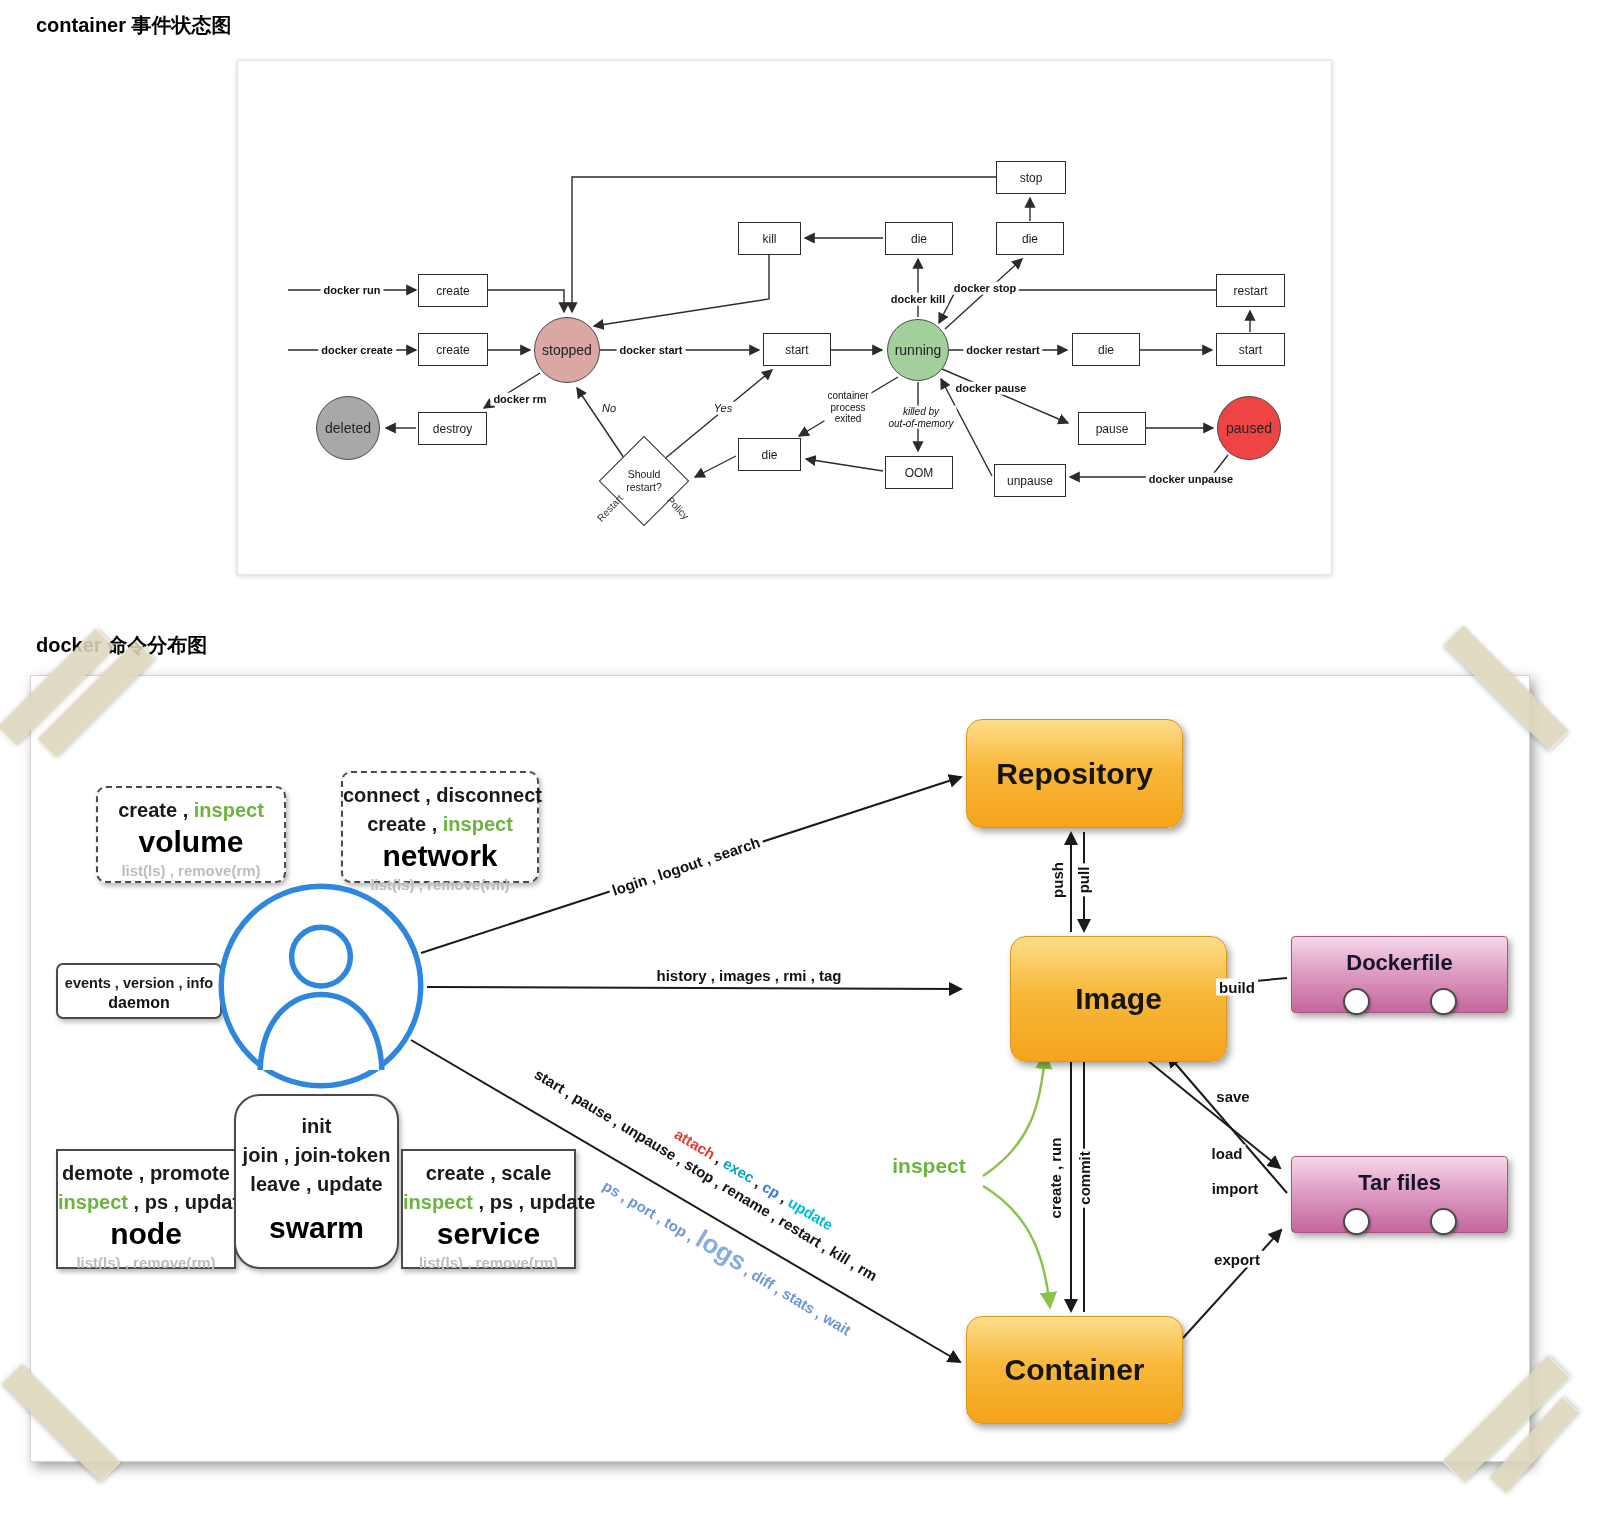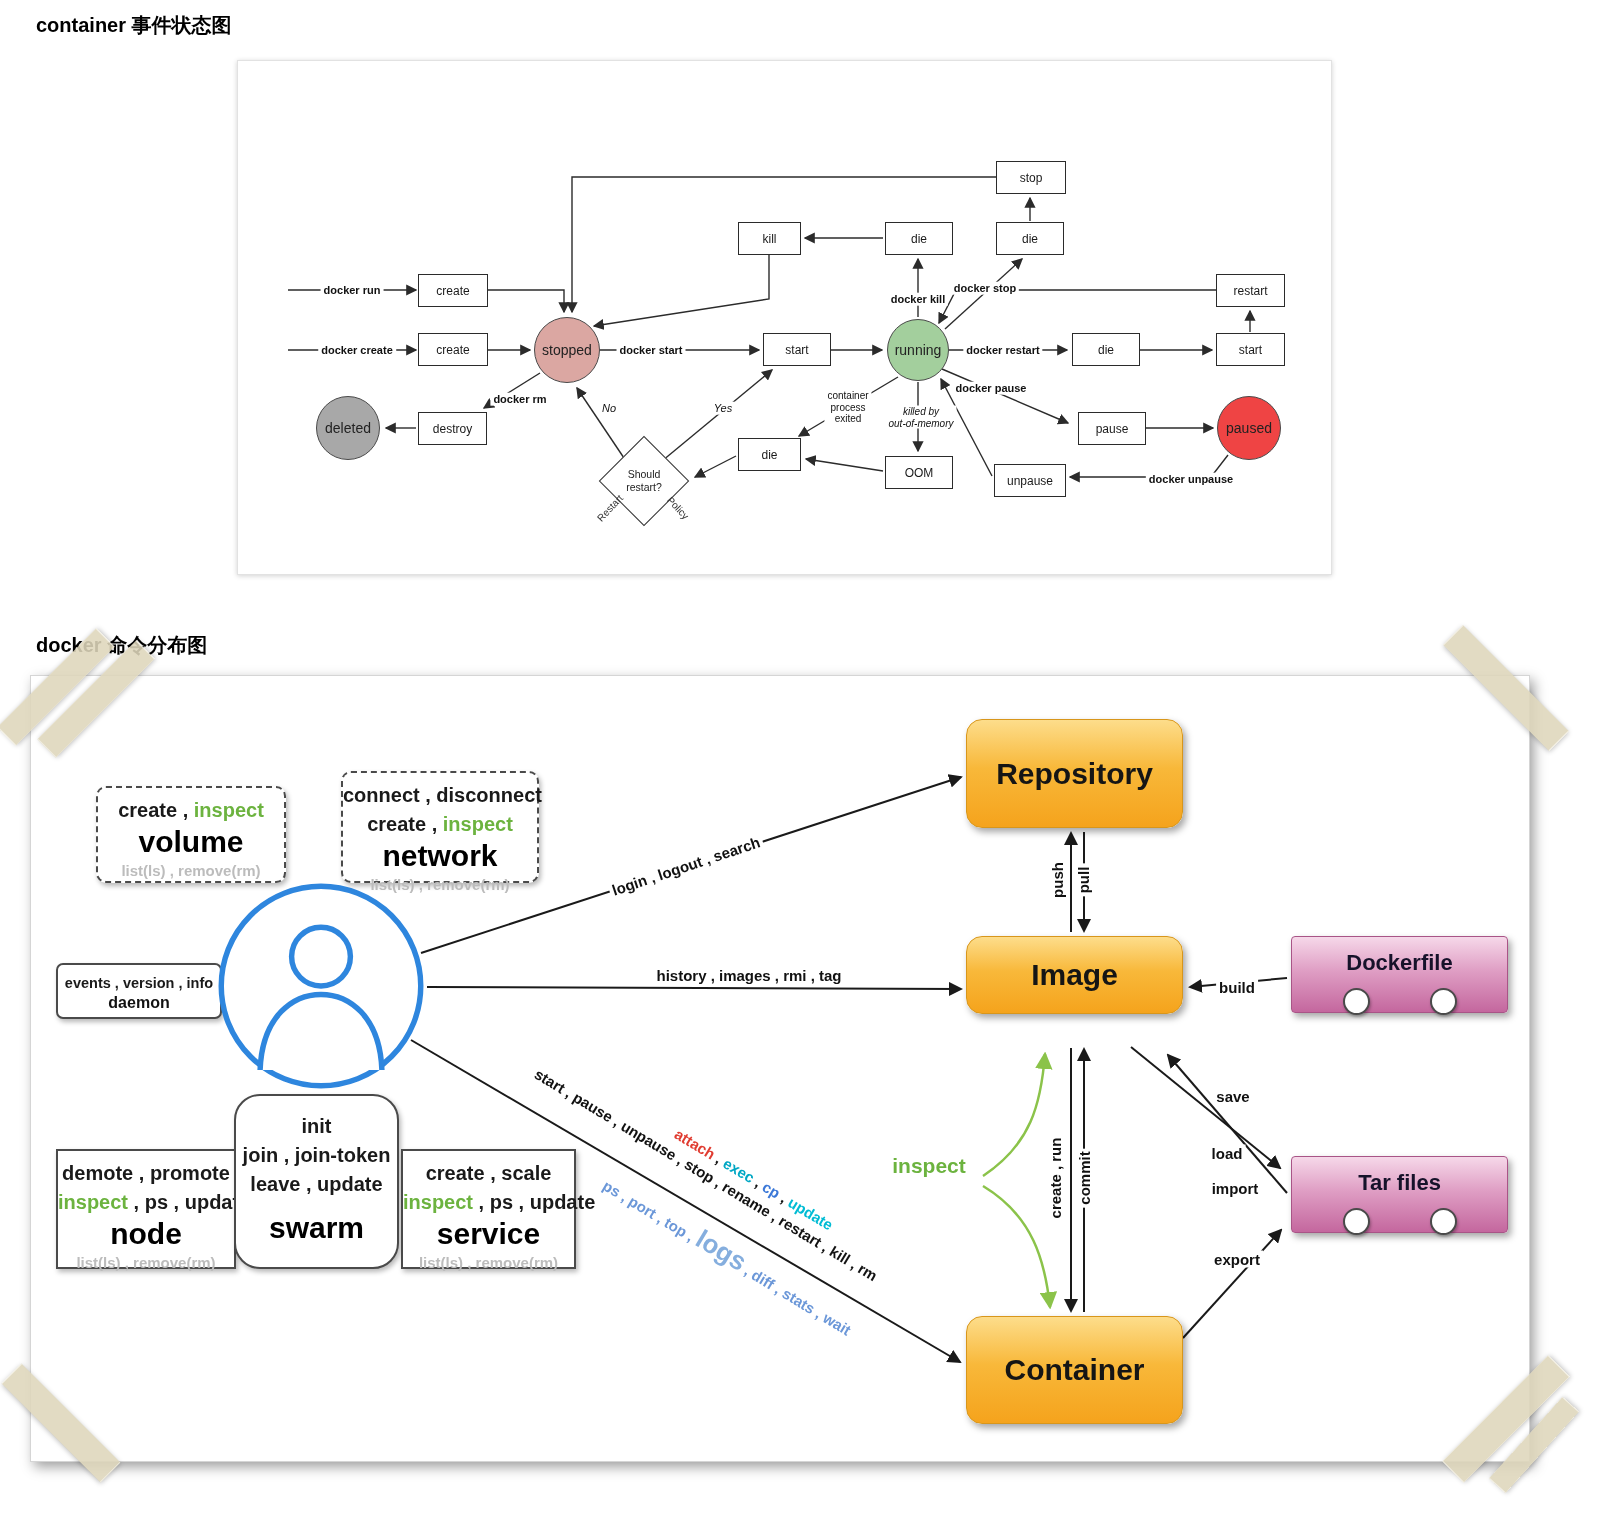--- a/index.html
+++ b/index.html
@@ -259,21 +259,21 @@
 
   <div class="solidbox" style="left:370px;top:473px;width:175px;height:120px">
     <div class="mini">create , scale</div>
     <div class="mini"><span class="green">inspect</span><span> , ps , update</span></div>
     <div class="bigname">service</div>
     <div class="grayline">list(ls) , remove(rm)</div>
   </div>
 
 
   <div class="obox" style="left:935px;top:43px;width:217px;height:109px">Repository</div>
-  <div class="obox" style="left:935px;top:260px;width:217px;height:78px">Image</div>
+  <div class="obox" style="left:979px;top:260px;width:217px;height:126px">Image</div>
   <div class="obox" style="left:935px;top:640px;width:217px;height:108px">Container</div>
 
   <div class="pbox" style="left:1260px;top:260px">
     <span>Dockerfile</span>
     <div class="wheel" style="left:51px;top:51px"></div>
     <div class="wheel" style="left:138px;top:51px"></div>
   </div>
 
   <div class="pbox" style="left:1260px;top:480px">
     <span>Tar files</span>

